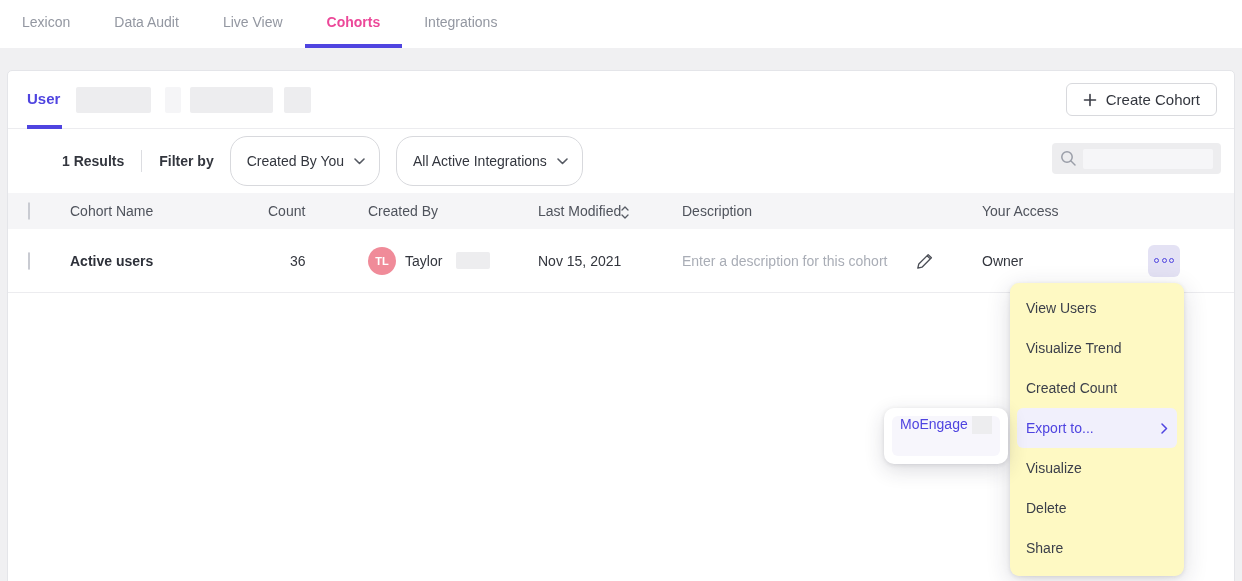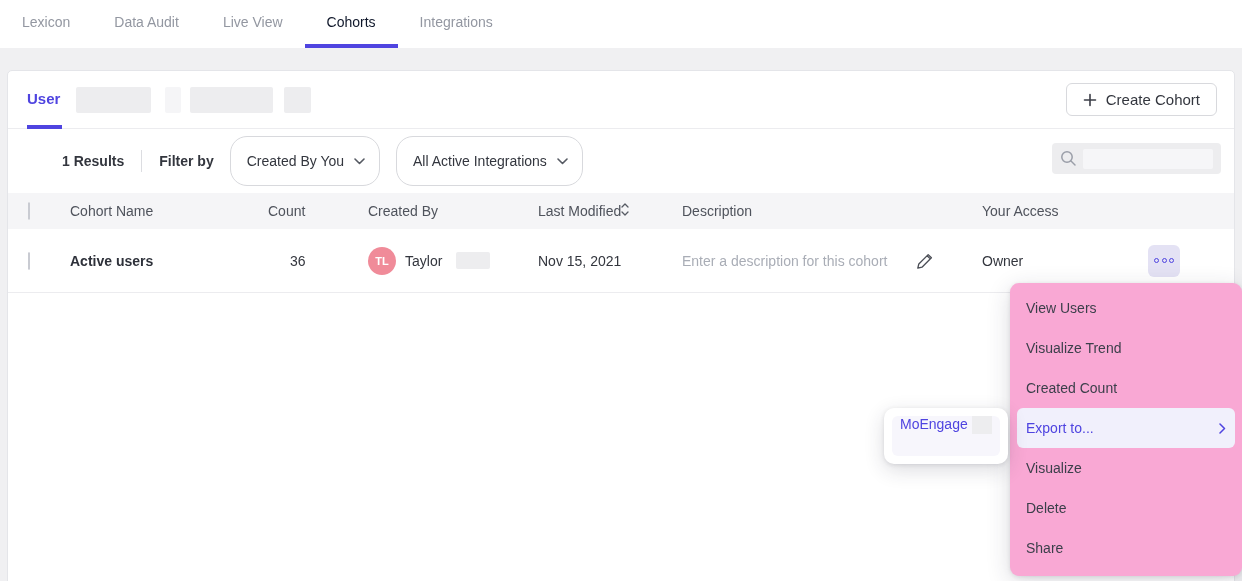--- a/index.html
+++ b/index.html
@@ -15,21 +15,21 @@
   .topbar {
     height:48px; background:#ffffff;
     display:flex; justify-content:flex-start; align-items:stretch;
   }
   .topnav-item {
     display:flex; align-items:center;
     padding:0 22px; color:#9397a1; font-size:14px;
     border-bottom:4px solid transparent; cursor:pointer;
   }
   .topnav-item.active {
-    color:#0f172a; font-weight:400;
+    color:#ec4899; font-weight:700;
     border-bottom-color:#4f44e0;
   }
   
   .card {
     position:absolute; left:7px; right:7px; top:70px; bottom:-4px;
     background:#ffffff; border:1px solid #e4e5e9;
     border-radius:5px 5px 0 0;
   }
   
   .card-tabs {
@@ -80,21 +80,21 @@
     height:36px; background:#f5f5f7; color:#4f535c; font-size:14px;
   }
   .tbl-row {
     height:64px; border-bottom:1px solid #ececef; background:#fff;
   }
   .cell-check { padding-left:20px; }
   .checkbox {
     width:18px; height:18px; border:1.5px solid #c9cbd2; border-radius:4px;
     background:#fff; cursor:pointer;
   }
-  .head-lastmod { display:flex; align-items:flex-start; }
+  .head-lastmod { display:flex; align-items:flex-end; }
   .cohort-name { font-weight:700; color:#2e313a; }
   .count-val { padding-left:22px; color:#33363e; }
   .created-cell { display:flex; align-items:center; gap:9px; }
   .avatar {
     width:28px; height:28px; border-radius:50%; background:#f08b99;
     color:#fff; font-size:11px; font-weight:700;
     display:flex; align-items:center; justify-content:center; flex:0 0 28px;
   }
   .name-redacted { width:34px; height:17px; margin-left:5px; }
   .desc-cell { display:flex; align-items:center; gap:28px; color:#a9adb6; }
@@ -104,22 +104,22 @@
     width:32px; height:32px; background:#e4e2f4; border-radius:6px;
     display:flex; align-items:center; justify-content:center; gap:2.5px;
     cursor:pointer;
   }
   .dot {
     width:5px; height:5px; border-radius:50%;
     border:1.6px solid #4f44e0; background:transparent;
   }
   
   .ctx-menu {
-    position:absolute; left:1010px; top:283px; width:232px;
-    background:#f9a8d4; border-radius:9px;
+    position:absolute; left:1010px; top:283px; width:174px;
+    background:#fef9c3; border-radius:9px;
     box-shadow:0 1px 4px rgba(40,40,60,.12), 0 6px 24px rgba(40,40,60,.16);
     padding:5px 0 8px 0; z-index:20;text-align:center;
   }
   .ctx-item {
     height:40px; display:flex; align-items:center; justify-content:space-between;
     margin:0 7px; padding:0 9px; border-radius:6px;
     color:#3b3f4a; font-size:14px; cursor:pointer;
   }
   .ctx-item.highlight { background:#f1f0fc; color:#4f44e0; }
   

